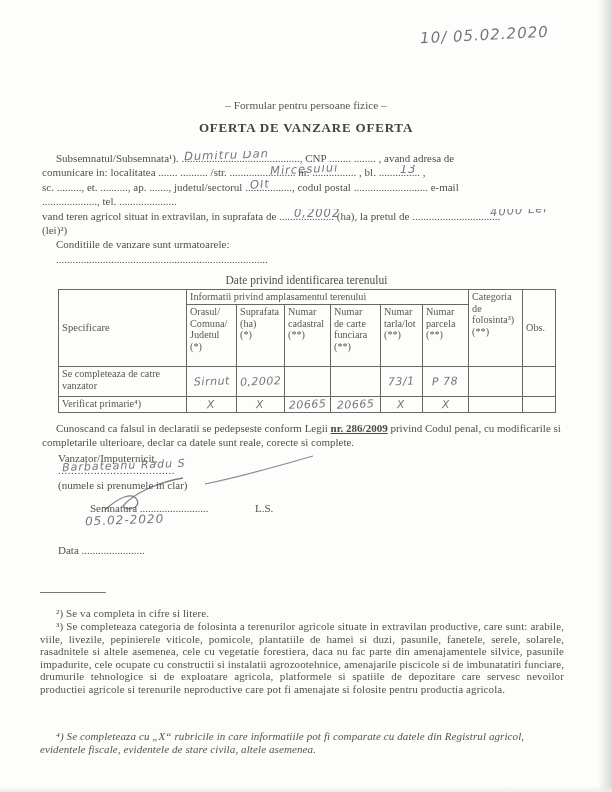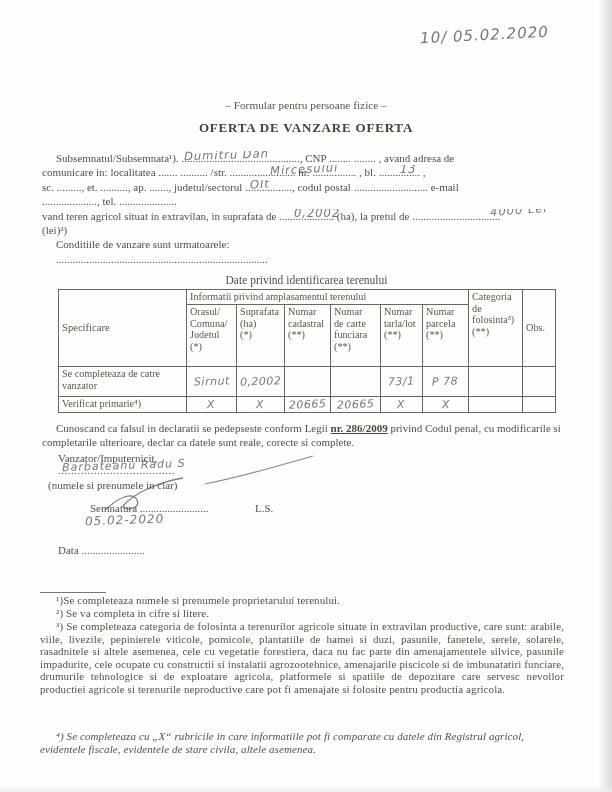--- a/index.html
+++ b/index.html
@@ -29,21 +29,21 @@
         vertical-align:top;overflow:hidden;}
   th.spec{vertical-align:middle;font-size:10.6px;}
   .pre{white-space:pre-line;}
   td.val{text-align:center;vertical-align:middle;}
   td.val .hw{font-size:11px;display:inline-block;transform:rotate(-2deg);letter-spacing:.5px;}
   #decl{left:42px;top:421px;width:534px;font-size:11px;line-height:14px;text-align:left;}
   .uline{text-decoration:underline;}
   #vanzator-label{left:58px;top:452px;font-size:11px;}
   #sign-name{left:62px;top:459px;font-size:11px;transform:rotate(-2deg);}
   #sign-name-dots{left:58px;top:464px;font-size:11px;letter-spacing:.5px;}
-  #clar-label{left:48px;top:479px;font-size:11px;}
+  #clar-label{left:58px;top:479px;font-size:11px;}
   #semnatura-line{left:58px;top:502px;font-size:11px;margin-left:32px;}
   #ls-label{left:255px;top:502px;font-size:11px;}
   #data-line{left:58px;top:544px;font-size:11px;}
   #hw-date{left:85px;top:513px;font-size:12px;transform:rotate(-2deg);}
   #sig-svg{left:75px;top:448px;}
   #notes{left:58px;top:541px;font-size:11px;line-height:13.6px;}
   #notes .item{margin-left:-6px;}
   #fn-rule{left:40px;top:592px;width:66px;border-top:1px solid #7a766e;}
   .fn{left:40px;width:528px;font-size:11px;line-height:12.6px;letter-spacing:.1px;
       color:#55524b;}
@@ -182,17 +182,16 @@
     <path d="M30 62 C 45 48, 58 44, 62 52 C 66 60, 52 64, 48 58 C 60 44, 85 34, 108 30" stroke="#55525c" stroke-width="1.3" fill="none" opacity="0.75"></path>
   </svg>
 
   <div id="semnatura-line" class="abs t">Semnatura .........................</div>
   <div id="ls-label" class="abs t">L.S.</div>
   <div id="data-line" class="abs t">Data .......................</div>
   <div id="hw-date" class="abs hw">05.02-2020</div>
 
 
   <div id="fn-rule" class="abs"></div>
-  <div id="fn1" class="abs fn">¹)Se completeaza numele si prenumele proprietarului terenului.</div>
   <div id="fn2" class="abs fn">²) Se va completa in cifre si litere.</div>
   <div id="fn3" class="abs fn">³) Se completeaza categoria de folosinta a terenurilor agricole situate in extravilan productive, care sunt: arabile, viile, livezile, pepinierele viticole, pomicole, plantatiile de hamei si duzi, pasunile, fanetele, serele, solarele, rasadnitele si altele asemenea, cele cu vegetatie forestiera, daca nu fac parte din amenajamentele silvice, pasunile impadurite, cele ocupate cu constructii si instalatii agrozootehnice, amenajarile piscicole si de imbunatatiri funciare, drumurile tehnologice si de exploatare agricola, platformele si spatiile de depozitare care servesc nevoilor productiei agricole si terenurile neproductive care pot fi amenajate si folosite pentru productia agricola.</div>
   <div id="fn4" class="abs fn">⁴) Se completeaza cu „X“ rubricile in care informatiile pot fi comparate cu datele din Registrul agricol, evidentele fiscale, evidentele de stare civila, altele asemenea.</div>
 </div>
 
 </body></html>

